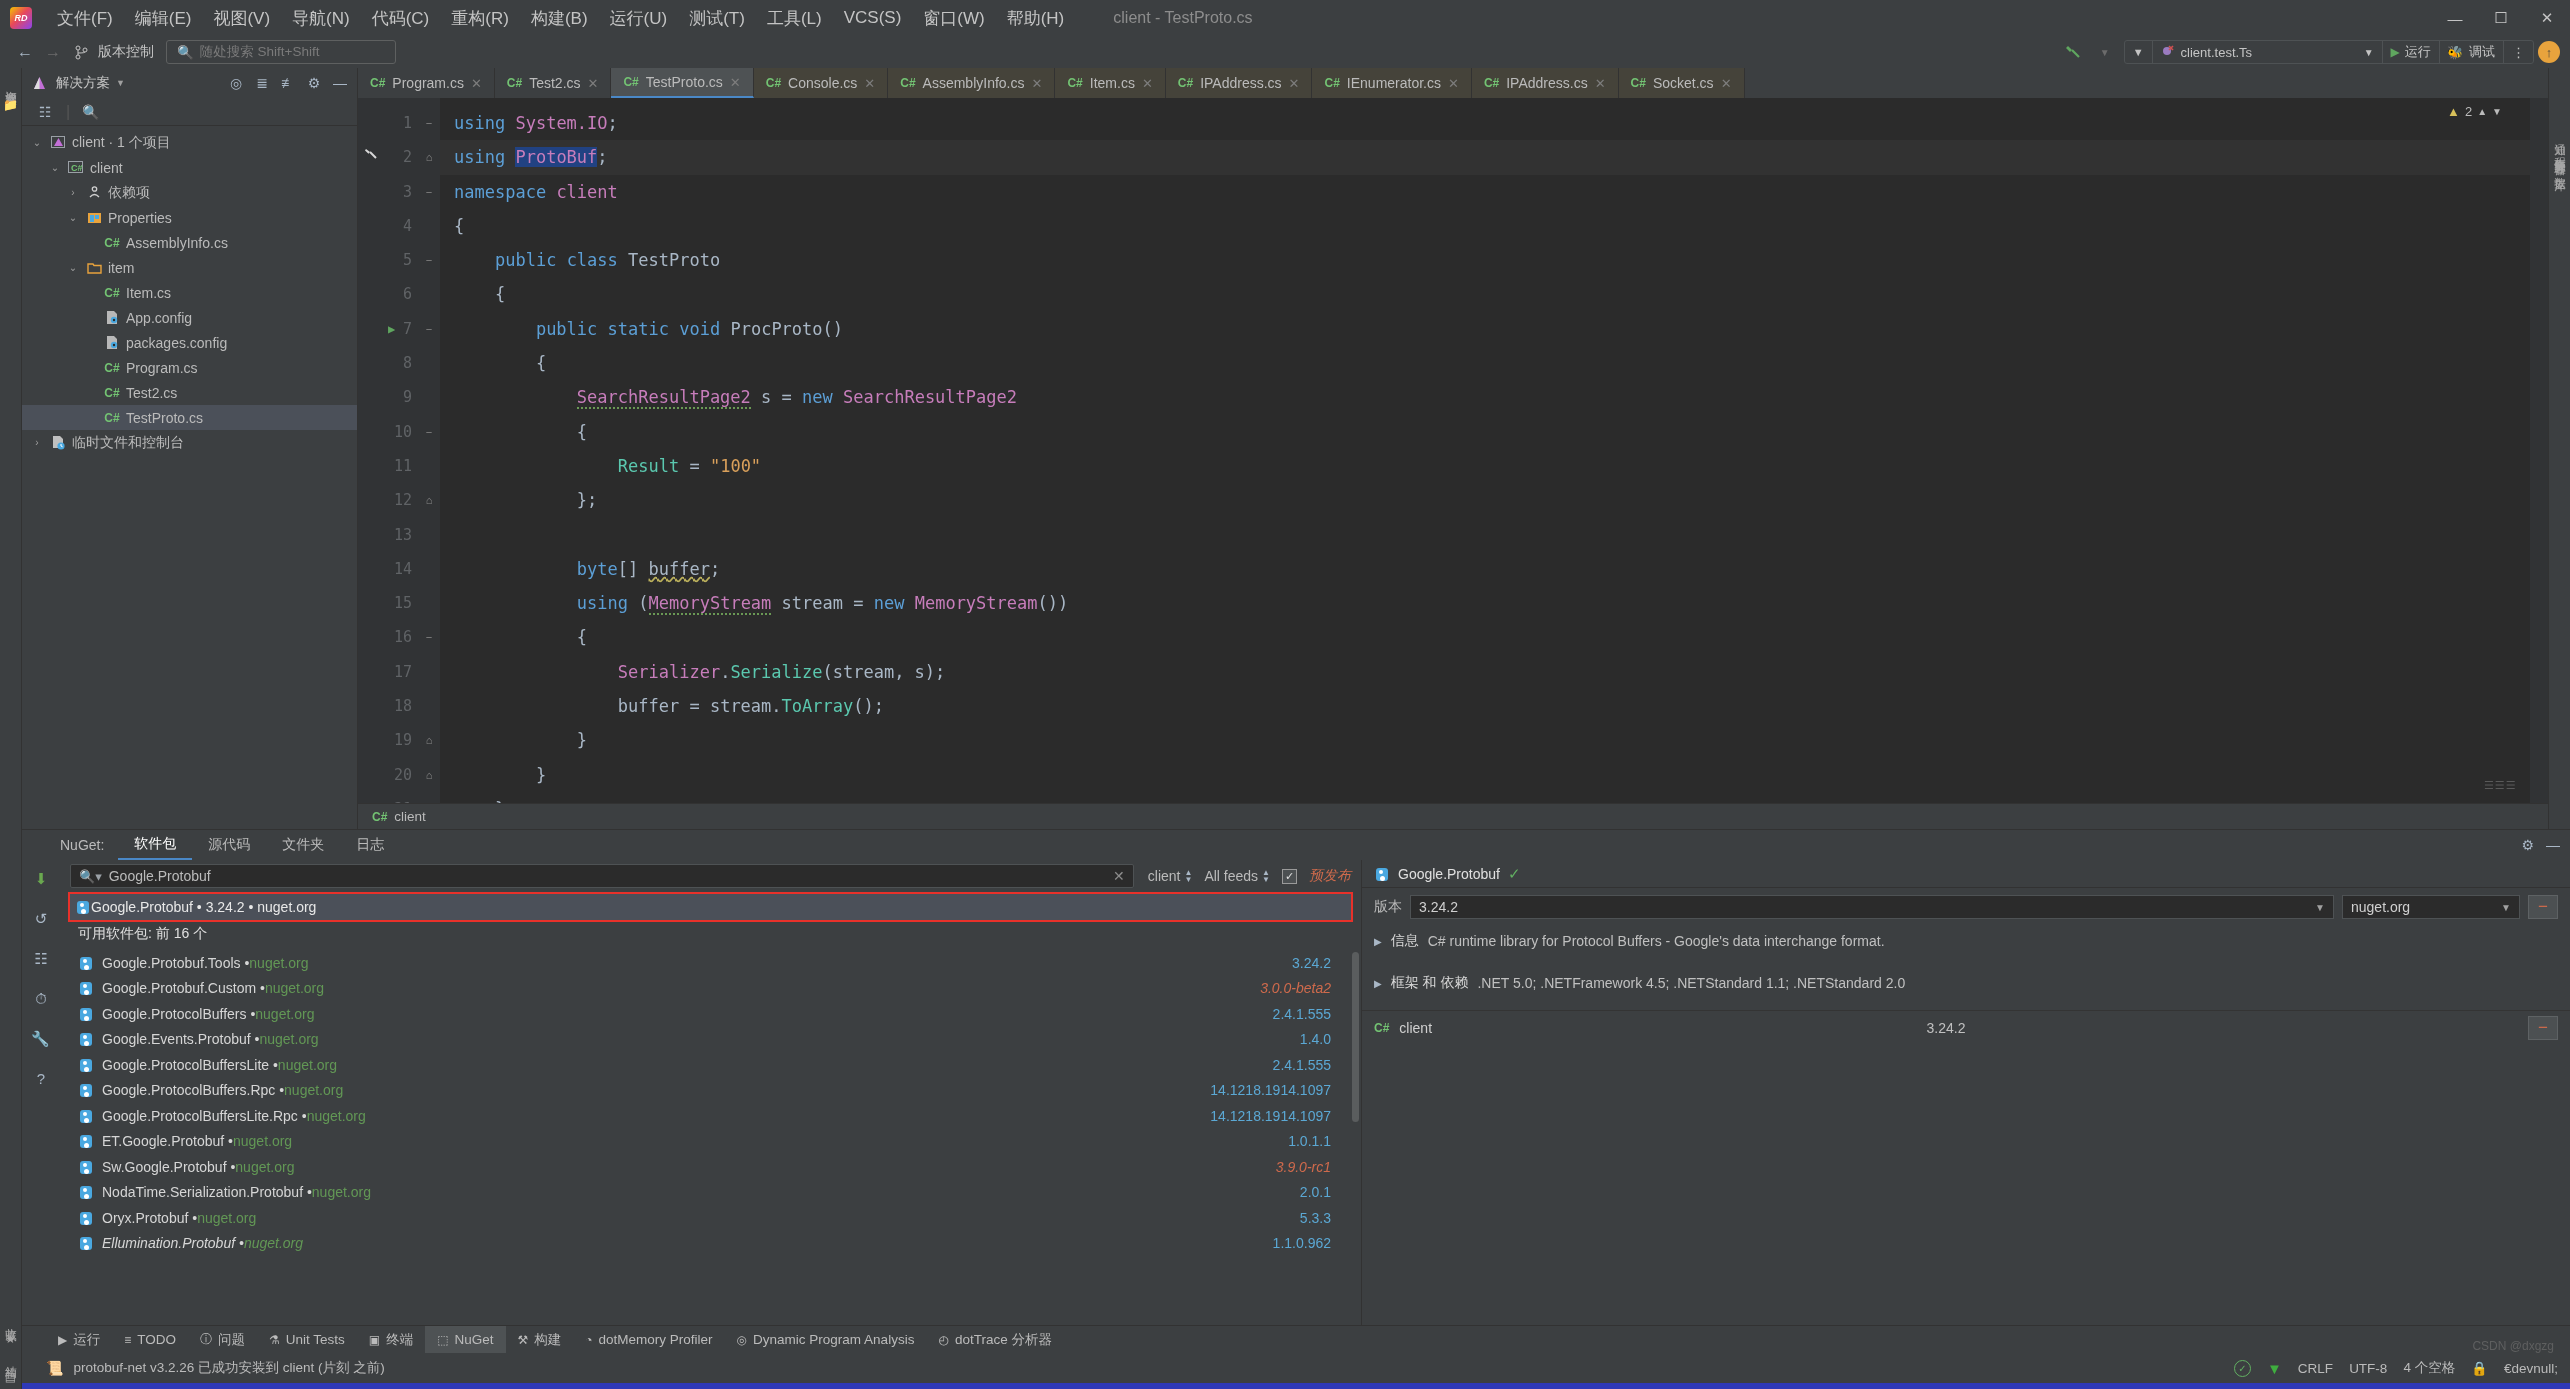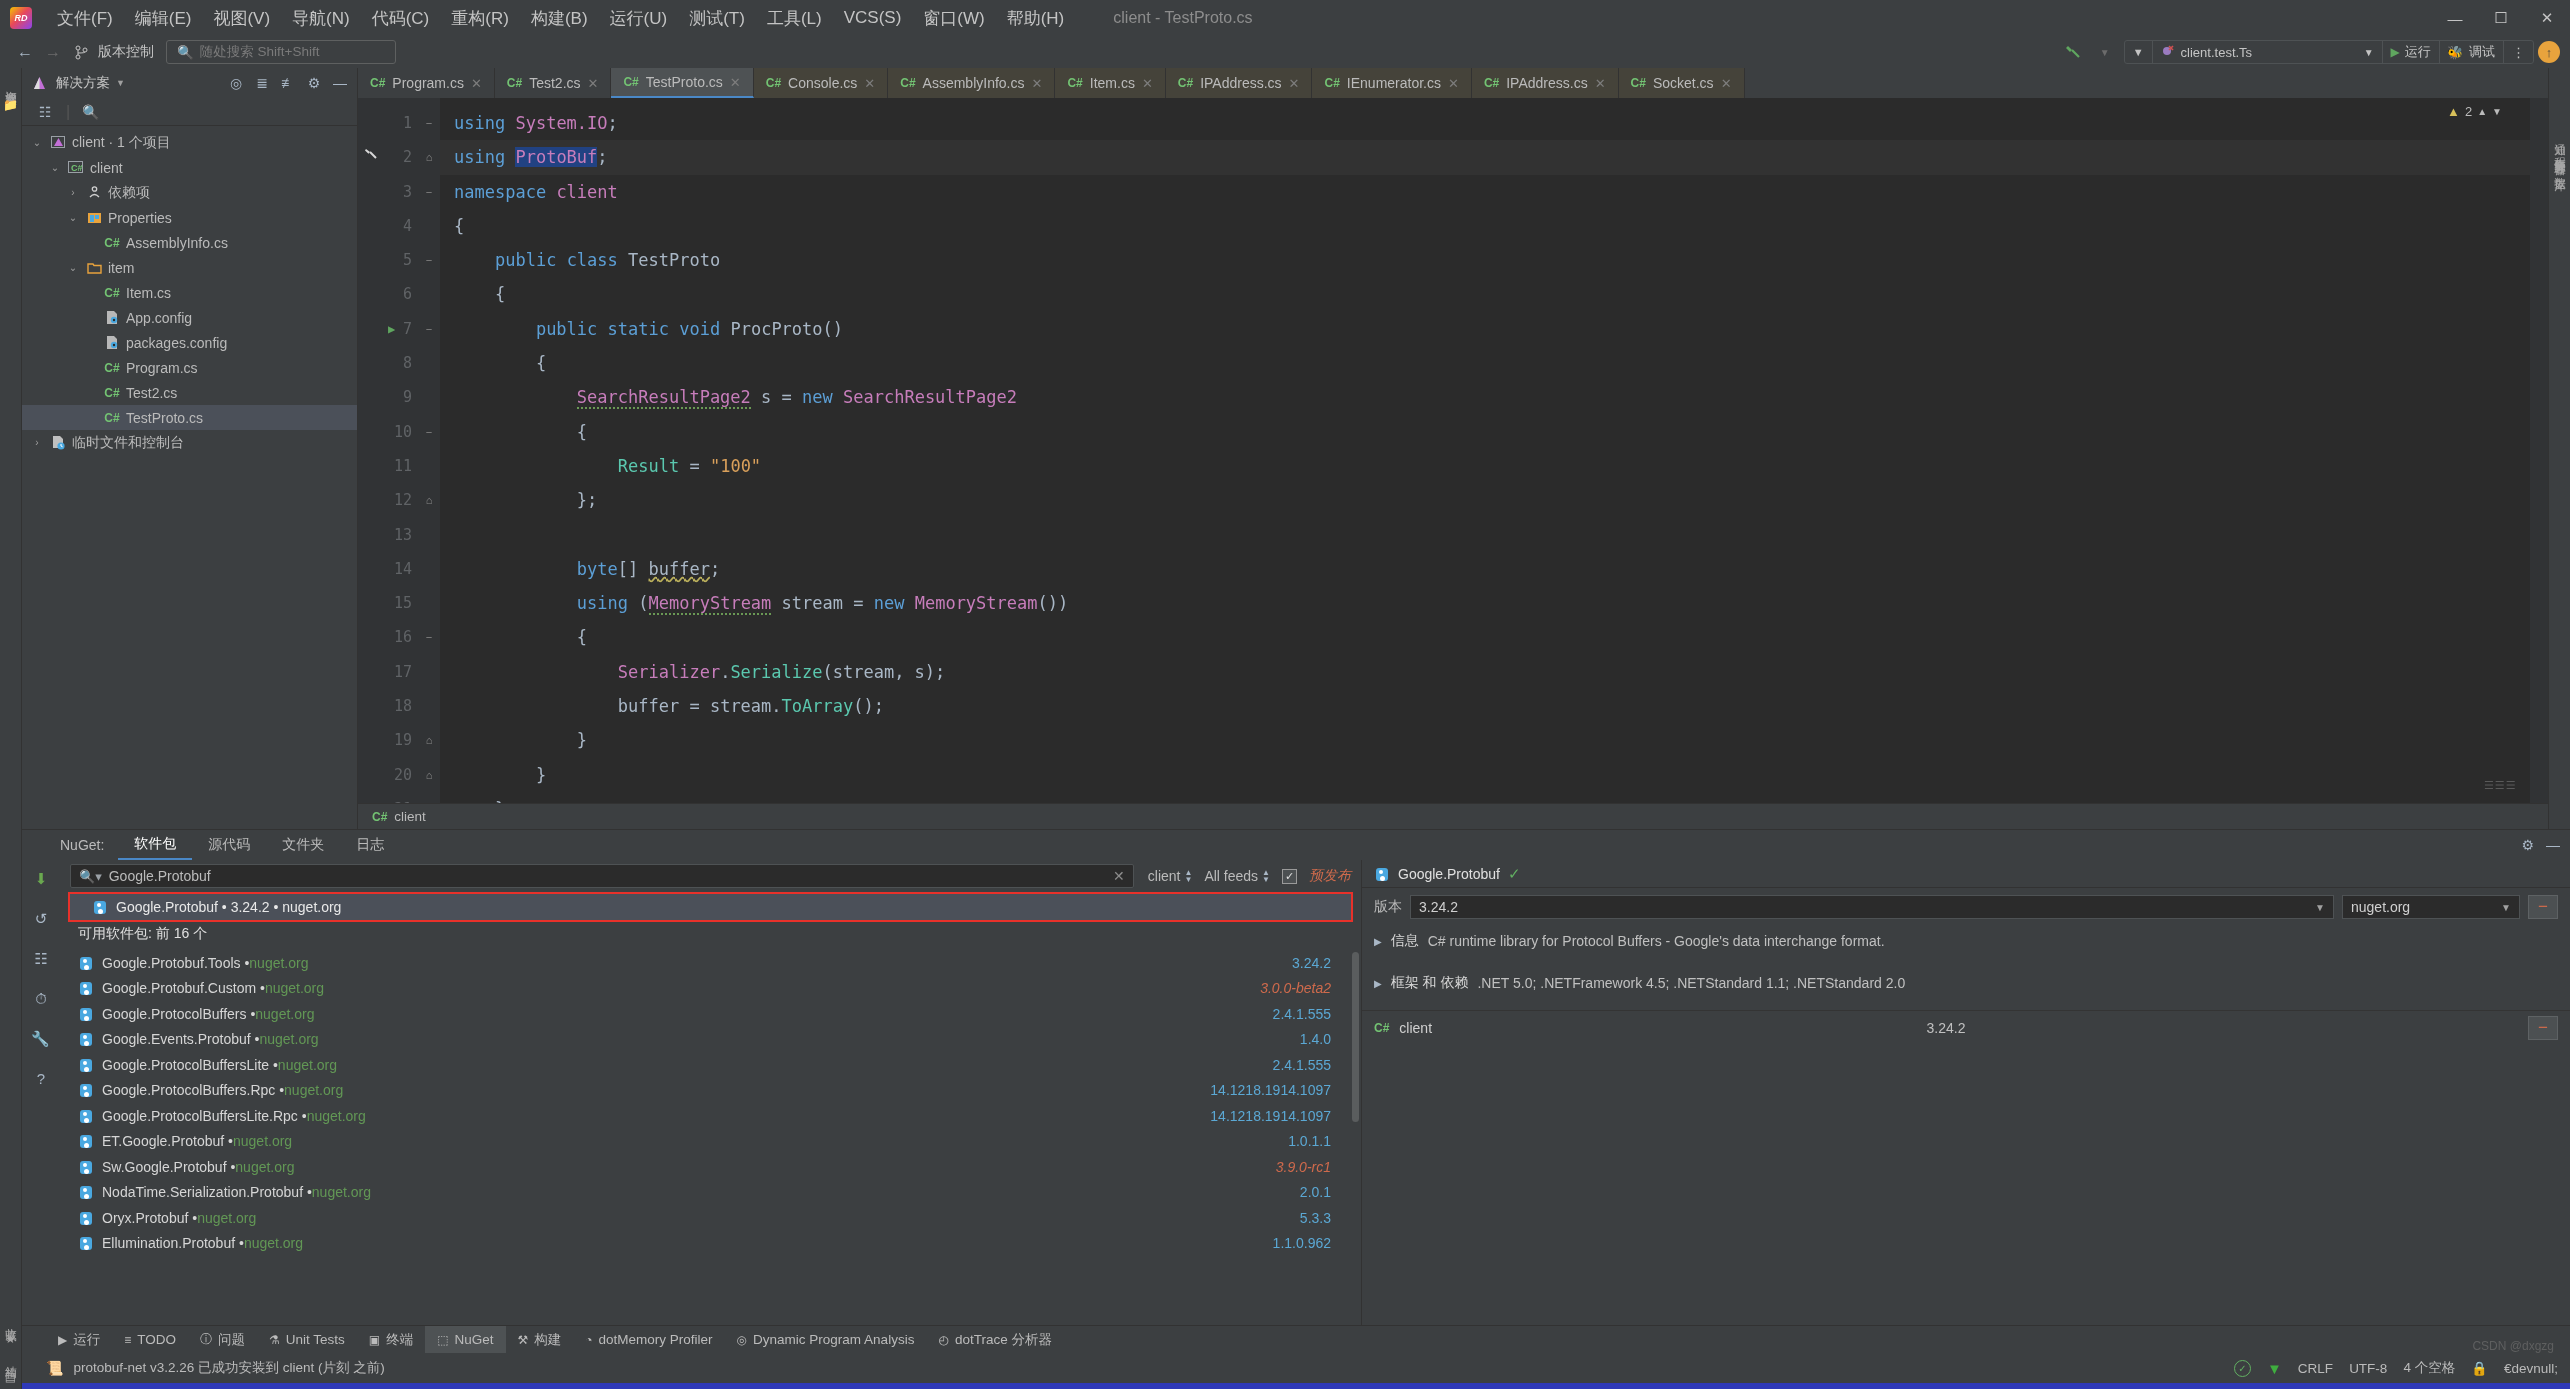--- a/index.html
+++ b/index.html
@@ -114,21 +114,21 @@
   .ng-rail{width:38px;flex:0 0 38px;display:flex;flex-direction:column;align-items:center;gap:22px;padding-top:10px;color:#a9b7c6;font-size:15px;}
   .ng-left{flex:1 1 auto;display:flex;flex-direction:column;min-width:0;border-right:1px solid #323232;}
   .ng-searchrow{height:32px;display:flex;align-items:center;gap:14px;padding:0 10px;flex:0 0 32px;}
   .ng-searchbox{flex:1 1 auto;height:24px;background:#2b2b2b;border:1px solid #4e5254;border-radius:2px;display:flex;align-items:center;padding:0 8px;gap:7px;font-size:14px;color:#bbbbbb;}
   .ng-searchbox .q{color:#9aa0a6;font-size:13px;}
   .ng-searchbox .clr{margin-left:auto;color:#8c8c8c;font-size:14px;}
   .ng-filters{display:flex;align-items:center;gap:12px;font-size:14px;color:#bbbbbb;}
   .spin{display:inline-flex;flex-direction:column;font-size:8px;line-height:7px;color:#a9b7c6;}
   .chk{width:15px;height:15px;border:1px solid #9a9a9a;background:#4c5052;display:flex;align-items:center;justify-content:center;font-size:11px;color:#e0e0e0;}
   .prerelease{color:#cf6a4c;font-style:italic;}
-  .sel-row{margin:0 8px;height:26px;display:flex;align-items:center;background:#4b5059;border:2px solid #e8312a;padding:0 22px;gap:8px;font-size:14px;color:#e8e8e8;flex:0 0 30px;}
+  .sel-row{margin:0 8px;height:26px;display:flex;align-items:center;background:#4b5059;border:2px solid #e8312a;padding:0 5px;font-size:14px;color:#e8e8e8;flex:0 0 30px;}
   .avail{height:24px;display:flex;align-items:center;padding-left:18px;font-size:14px;color:#e0e0e0;flex:0 0 24px;}
   .pkg-list{flex:1 1 auto;overflow:hidden;padding-top:4px;position:relative;}
   .pkg-row{height:25.5px;display:flex;align-items:center;padding-left:18px;padding-right:30px;gap:8px;font-size:14px;}
   .pkg-name{color:#d6d6d6;}
   .pkg-src{color:#629755;}
   .pkg-ver{margin-left:auto;color:#5ba8d4;font-size:14px;}
   .pkg-ver.pre{color:#cf6a4c;font-style:italic;}
   .nuget-ico{width:16px;height:16px;flex:0 0 16px;position:relative;}
   .nuget-ico .body{position:absolute;left:2px;top:2px;width:12px;height:13px;border-radius:3px;background:#4aa8e0;}
   .nuget-ico .dot{position:absolute;left:5px;top:4px;width:4px;height:4px;border-radius:50%;background:#fff;}
@@ -744,21 +744,21 @@
                     <span class="pkg-src">nuget.org</span>
                   </span>
                   <span class="pkg-ver">5.3.3</span>
                 </div>
                 <div class="pkg-row">
                   <span class="nuget-ico">
                     <span class="body"></span>
                     <span class="dot"></span>
                     <span class="dot2"></span>
                   </span>
-                  <span style="display: flex; align-items: baseline;">
+                  <span style="display: flex; align-items: baseline; font-style: italic;">
                     <span class="pkg-name">Ellumination.Protobuf • </span>
                     <span class="pkg-src">nuget.org</span>
                   </span>
                   <span class="pkg-ver">1.1.0.962</span>
                 </div>
               </div>
           </div>
 
           <div class="ng-right">
             <div class="det-head">

